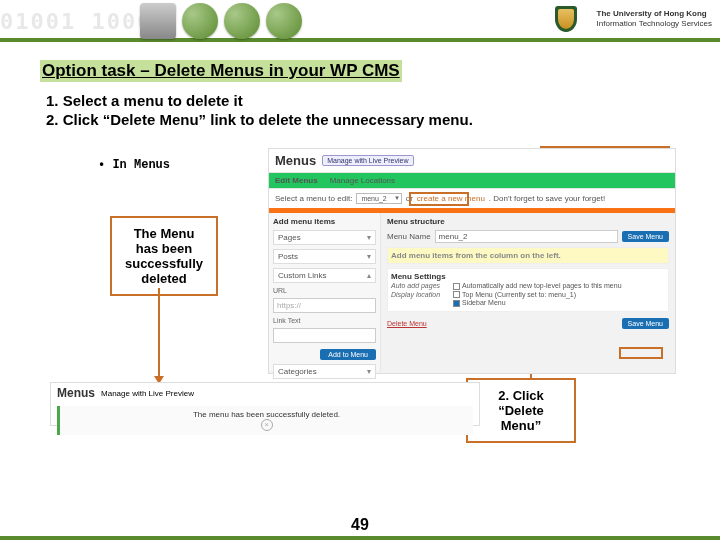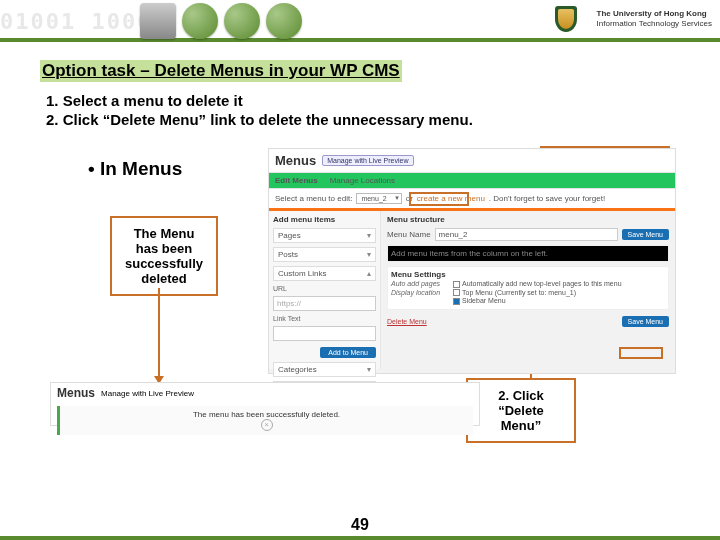--- a/index.html
+++ b/index.html
@@ -19,56 +19,56 @@
 .brand-txt .l1 { font-weight: bold; }
 
 
 .content { padding: 18px 40px 0 40px; }
 .title { font-size: 17px; font-weight: bold; color: #000; background: #c5e09a; display: inline-block; padding: 1px 2px; text-decoration: underline; }
 .steps { margin-top: 10px; font-size: 15px; font-weight: bold; color: #000; padding-left: 6px; }
 .steps div { margin-bottom: 2px; }
 
 .diagram { position: relative; margin-top: 24px; height: 310px; }
 
-.bullet { position: absolute; left: 48px; top: 6px; font-size: 19px; font-weight: bold; }
+.bullet { position: absolute; left: 58px; top: 6px; font-size: 12px; font-weight: bold; font-family: Liberation Mono, monospace; }
 .bullet::before { content:"• "; }
 
 .callout { position: absolute; border: 2px solid #c87028; background: #fff; font-size: 13px; font-weight: bold; text-align: center; padding: 8px 10px; }
 .c1 { left: 70px; top: 64px; width: 108px; }
 .c2 { left: 426px; top: 226px; width: 110px; }
 .c3 { right: 10px; top: -6px; width: 130px; }
 
 
 .arrow { position: absolute; }
 .arrow .line { position: absolute; background: #c87028; }
 .arrow .tip { position: absolute; width:0; height:0; }
 
 
 .shot { position: absolute; left: 228px; top: -4px; width: 408px; height: 226px; background: #f2f2f2; border: 1px solid #ddd; font-size: 8px; color: #555; }
 .shot .bar { background: #fff; padding: 4px 6px; display: flex; align-items: center; gap: 6px; border-bottom: 1px solid #e3e3e3; }
 .shot .h { font-size: 13px; font-weight: bold; color: #333; }
 .shot .chip { background: #eef; border: 1px solid #99c; color: #336; padding: 1px 4px; font-size: 7px; border-radius: 2px; }
 .shot .tabs { background: #22c55e; padding: 3px 6px; display: flex; gap: 12px; border-bottom: 1px solid #e3e3e3; }
 .shot .tabs .act { font-weight: bold; }
-.shot .selrow { background: #fff; padding: 4px 6px; display: flex; align-items: center; gap: 4px; border-bottom: 3px solid #f97316; }
+.shot .selrow { background: #fff; padding: 4px 6px; display: flex; align-items: center; gap: 4px; border-bottom: 5px solid #f97316; }
 .shot .selrow .sel { border: 1px solid #bbb; padding: 1px 14px 1px 4px; font-size: 7px; background: #fff; position: relative; }
 .shot .selrow .sel::after { content:"▾"; position:absolute; right:2px; top:0; font-size:7px; color:#666; }
 .shot .selrow .link { color: #c87028; }
 .shot .cols { display: flex; height: 158px; }
 .shot .left { width: 112px; background: #f7f7f7; border-right: 1px solid #e5e5e5; padding: 4px; display: flex; flex-direction: column; gap: 4px; }
 .shot .accord { background: #fff; border: 1px solid #ddd; padding: 2px 4px; display:flex; justify-content:space-between; }
 .shot .accord span:last-child { color:#888; }
 .shot .inp { border:1px solid #ccc; background:#fff; padding:2px 3px; color:#aaa; }
 .shot .btn-blue { display:inline-block; background:#1a6fb3; color:#fff; padding:2px 8px; font-size:7px; border-radius:2px; margin-top:2px; align-self:flex-end; }
 .shot .right { flex:1; padding: 4px 6px; display:flex; flex-direction:column; gap:4px; }
 .shot .rtitle { font-weight:bold; font-size:8px; color:#333; }
 .shot .mname { display:flex; align-items:center; gap:4px; }
 .shot .mname .field { flex:1; border:1px solid #ccc; background:#fff; padding:1px 3px; }
 .shot .save { background:#1a6fb3; color:#fff; padding:2px 6px; font-size:7px; border-radius:2px; }
-.shot .note { background:#000000; border:1px solid #eee; padding:3px; color:#888; }
+.shot .note { background:#fef9c3; border:1px solid #eee; padding:3px; color:#888;font-weight:bold; }
 .shot .settings { background:#fff; border:1px solid #eee; padding:3px; }
 .shot .settings .row { display:flex; gap:4px; margin:1px 0; font-size:7px; }
 .shot .settings .lab { width:58px; color:#666; font-style:italic; }
 .shot .cb { display:inline-block; width:7px; height:7px; border:1px solid #888; margin-right:2px; vertical-align:middle; }
 .shot .cb.chk { background:#1a6fb3; }
 .shot .frow { display:flex; justify-content:space-between; align-items:center; margin-top:2px; }
 .shot .del { color:#b33; text-decoration:underline; font-size:7px; }
 
 .hl { position:absolute; border:2px solid #c87028; }
 .hl1 { left:140px; top:43px; width:60px; height:14px; } 

